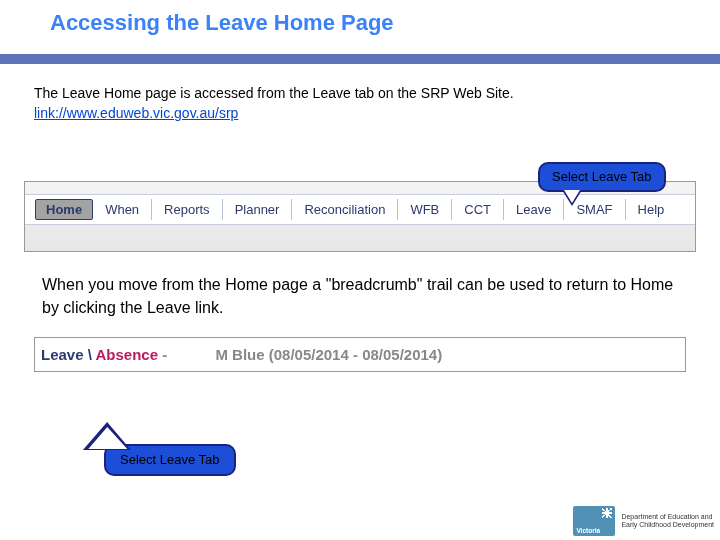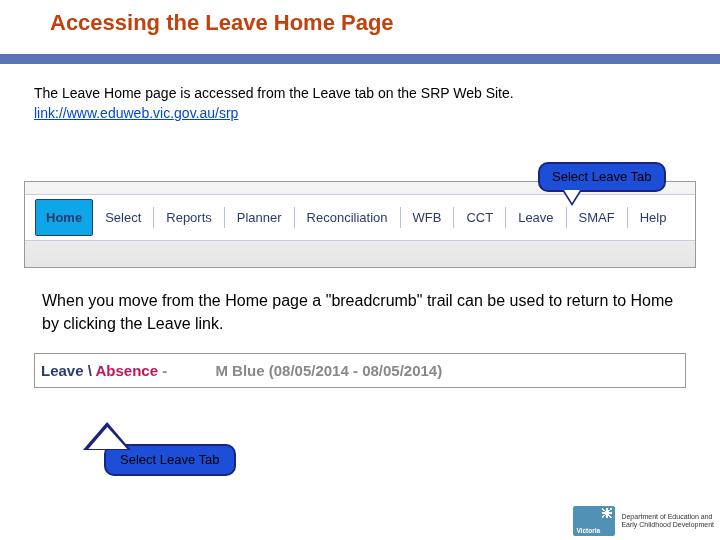--- a/index.html
+++ b/index.html
@@ -10,21 +10,21 @@
       background: #fff;
       position: relative;
       overflow: hidden;
     }
 
     
     .title {
       padding: 10px 0 0 50px;
       font-size: 22px;
       font-weight: bold;
-      color: #c2410c;
+      color: #3b82f6;
     }
 
     
     .blue-bar {
       margin-top: 18px;
       height: 10px;
       width: 100%;
       background: #5b74b8;
       position: relative;
     }
@@ -108,24 +108,24 @@
     .tab {
       font-size: 13px;
       color: #2b3a6b;
       padding: 3px 12px;
       cursor: pointer;
       border-right: 1px solid #b8c0d8;
     }
     .tab:last-child { border-right: none; }
     .tab.home {
       border: 1px solid #2b3a6b;
-      background: #0ea5e9;
+      background: #a3a3a3;
       border-radius: 2px;
       font-weight: bold;
-      padding: 10px 10px;
+      padding: 2px 10px;
       border-right: 1px solid #2b3a6b;
     }
     .tab.leave { font-weight: normal; }
 
     
     .para2 {
       margin: 22px 42px 0 42px;
       font-size: 16px;
       line-height: 1.4;
     }
@@ -242,21 +242,21 @@
 </div>
 
 <div class="callout callout-top">
   <span>Select Leave Tab</span>
   <div class="pointer"></div>
 </div>
 
 <div class="nav-wrap">
   <div class="nav-strip">
     <span class="tab home">Home</span>
-    <span class="tab">Select</span>
+    <span class="tab">When</span>
     <span class="tab">Reports</span>
     <span class="tab">Planner</span>
     <span class="tab">Reconciliation</span>
     <span class="tab">WFB</span>
     <span class="tab">CCT</span>
     <span class="tab leave">Leave</span>
     <span class="tab">SMAF</span>
     <span class="tab">Help</span>
   </div>
 </div>

